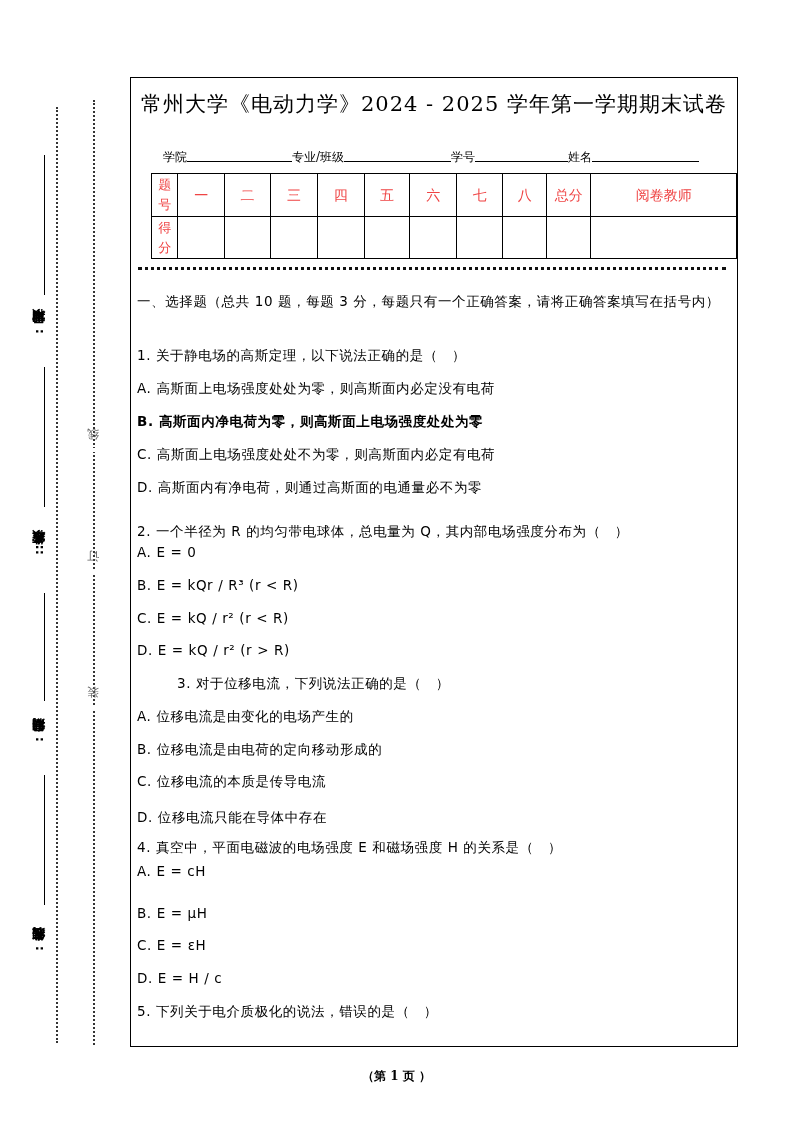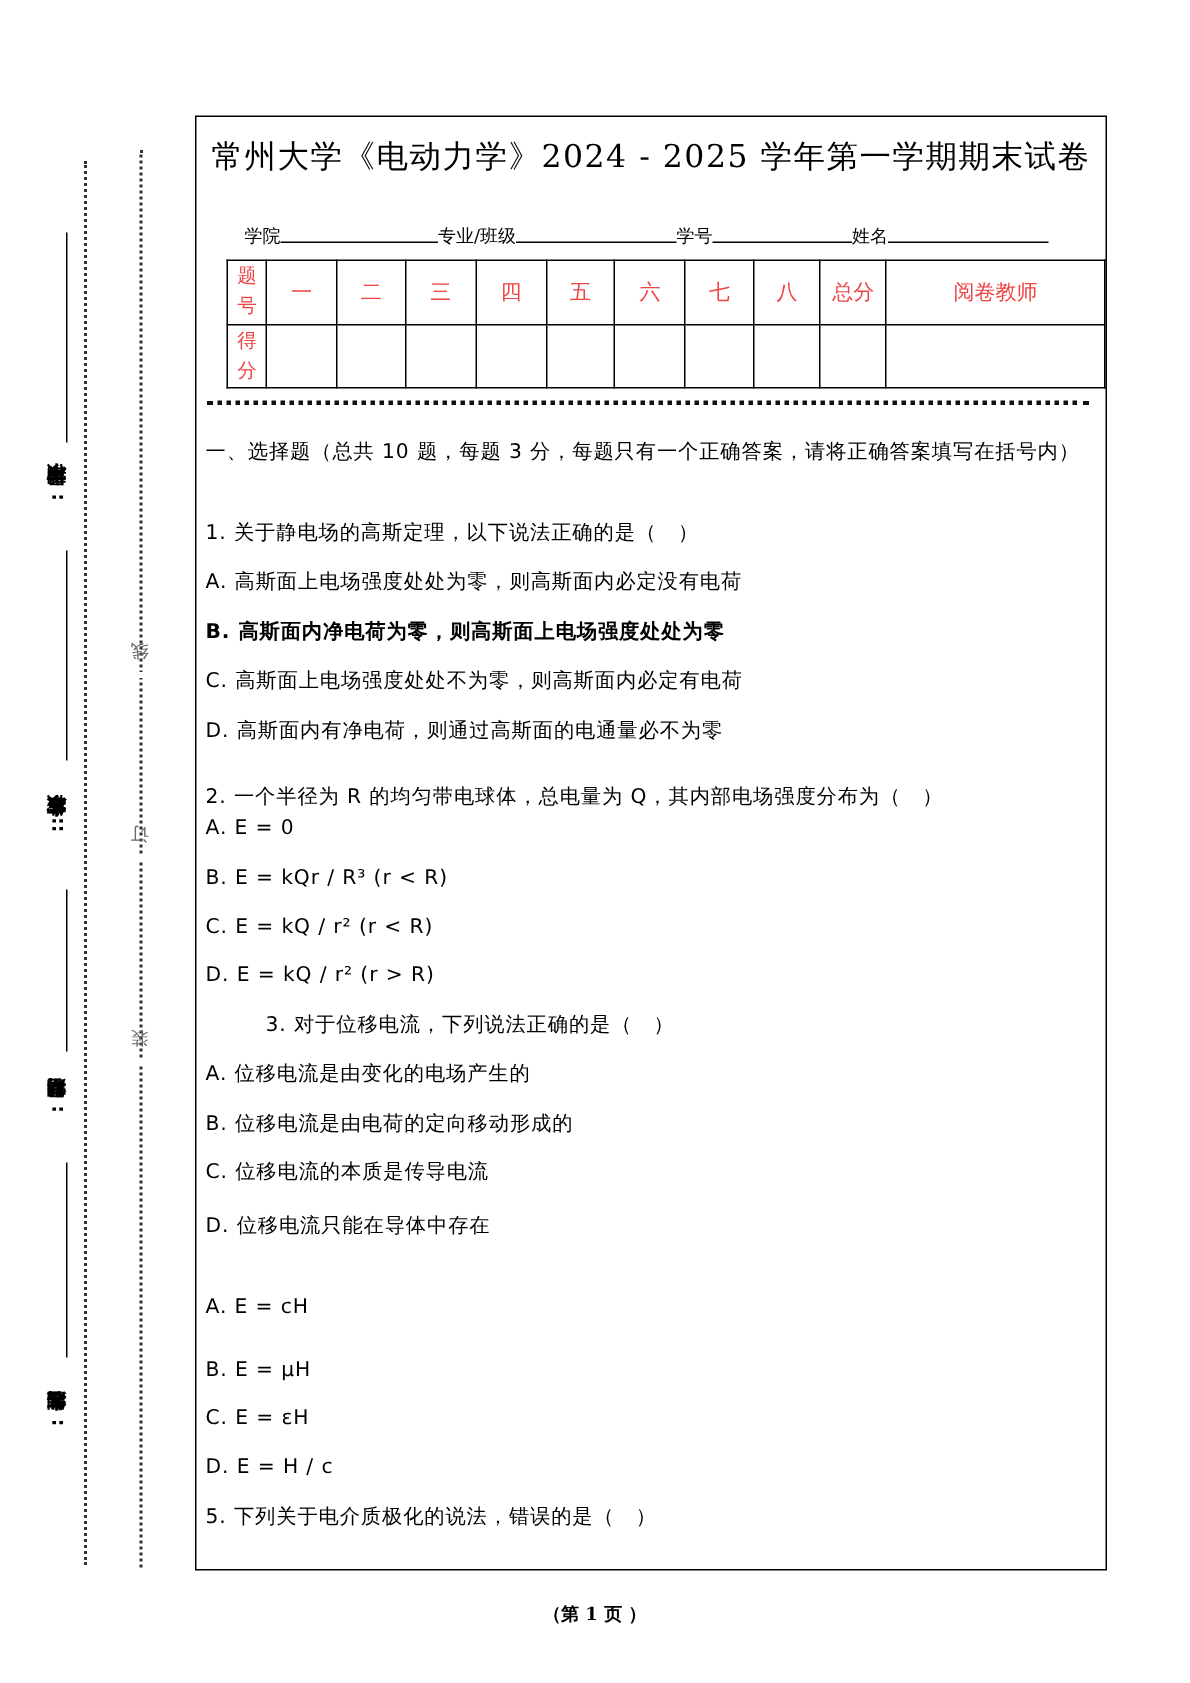--- a/index.html
+++ b/index.html
@@ -130,20 +130,21 @@
   <div class="qa" style="top:496px;">B. E = kQr / R³ (r &lt; R)</div>
   <div class="qa" style="top:529px;">C. E = kQ / r² (r &lt; R)</div>
   <div class="qa" style="top:561px;">D. E = kQ / r² (r &gt; R)</div>
 
   <div class="qa" style="top:594px;margin-left:40px;">3. 对于位移电流，下列说法正确的是（　）</div>
   <div class="qa" style="top:627px;">A. 位移电流是由变化的电场产生的</div>
   <div class="qa" style="top:660px;">B. 位移电流是由电荷的定向移动形成的</div>
   <div class="qa" style="top:692px;">C. 位移电流的本质是传导电流</div>
   <div class="qa" style="top:728px;">D. 位移电流只能在导体中存在</div>
 
+  <div class="qa" style="top:758px;">4. 真空中，平面电磁波的电场强度 E 和磁场强度 H 的关系是（　）</div>
   <div class="qa" style="top:782px;">A. E = cH</div>
   <div class="qa" style="top:824px;">B. E = μH</div>
   <div class="qa" style="top:856px;">C. E = εH</div>
   <div class="qa" style="top:889px;">D. E = H / c</div>
 
   <div class="qa" style="top:922px;">5. 下列关于电介质极化的说法，错误的是（　）</div>
 </div>
 
 <div class="page-num">（第 1 页 ）</div>
 

